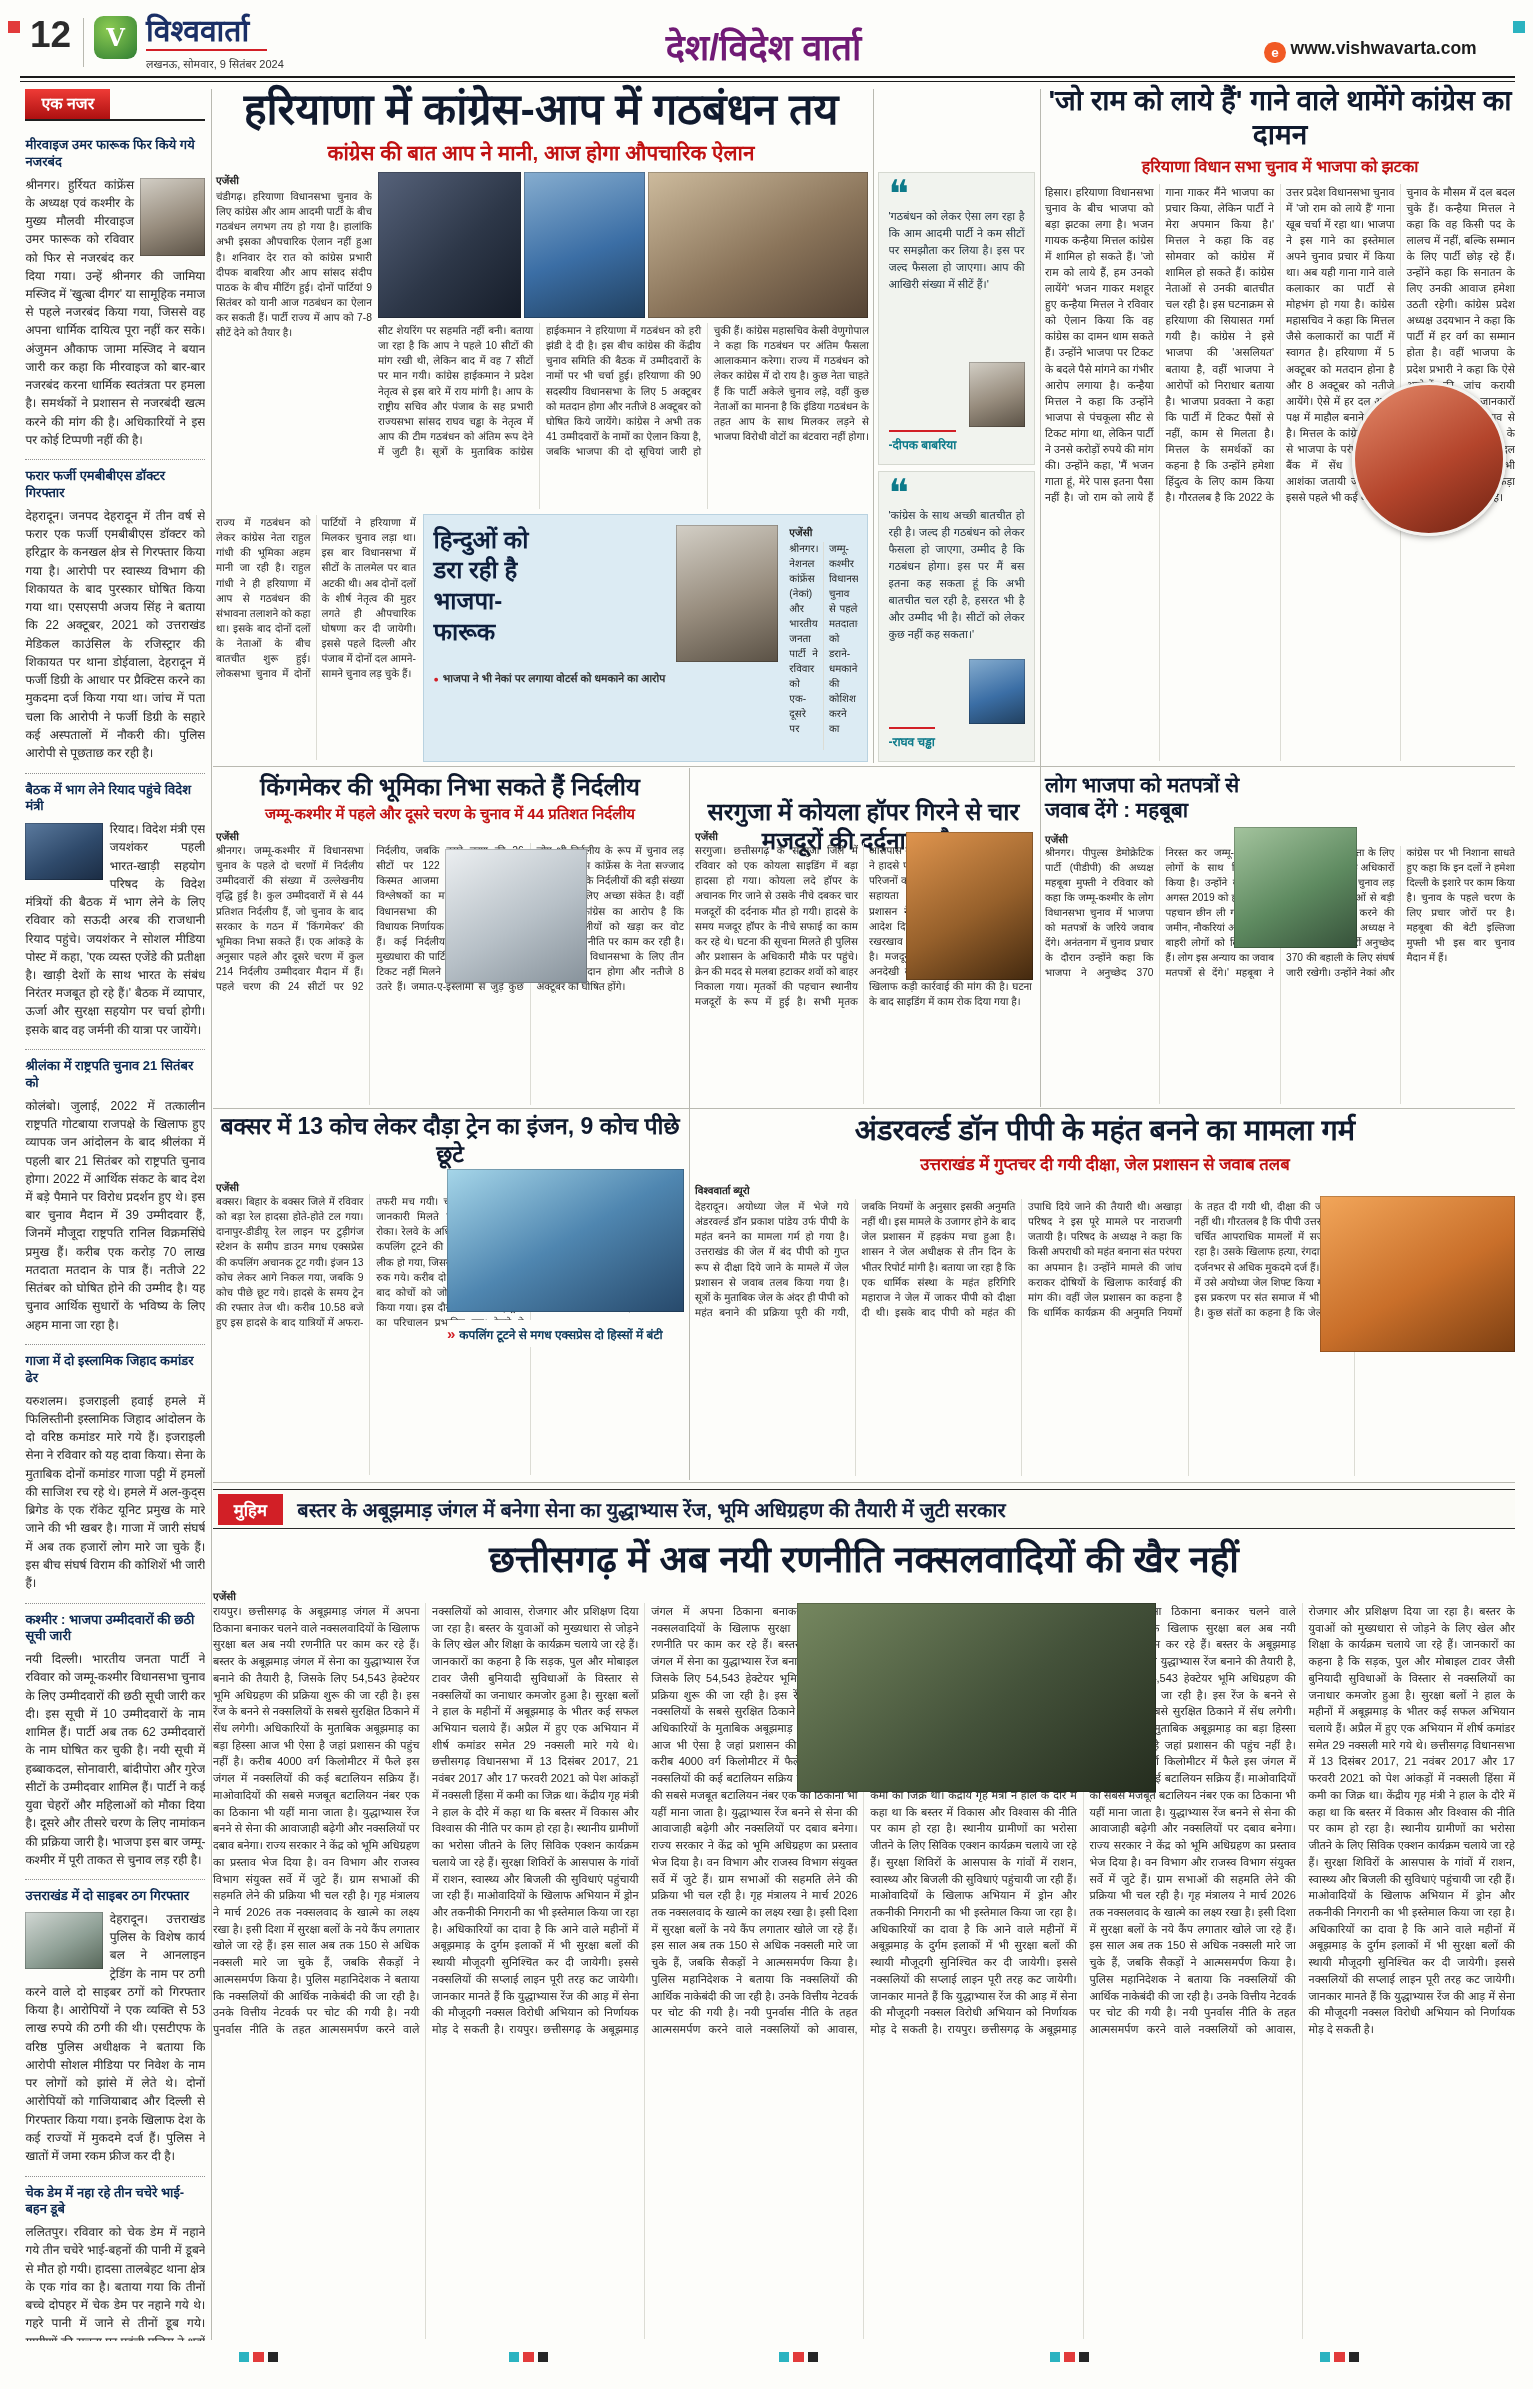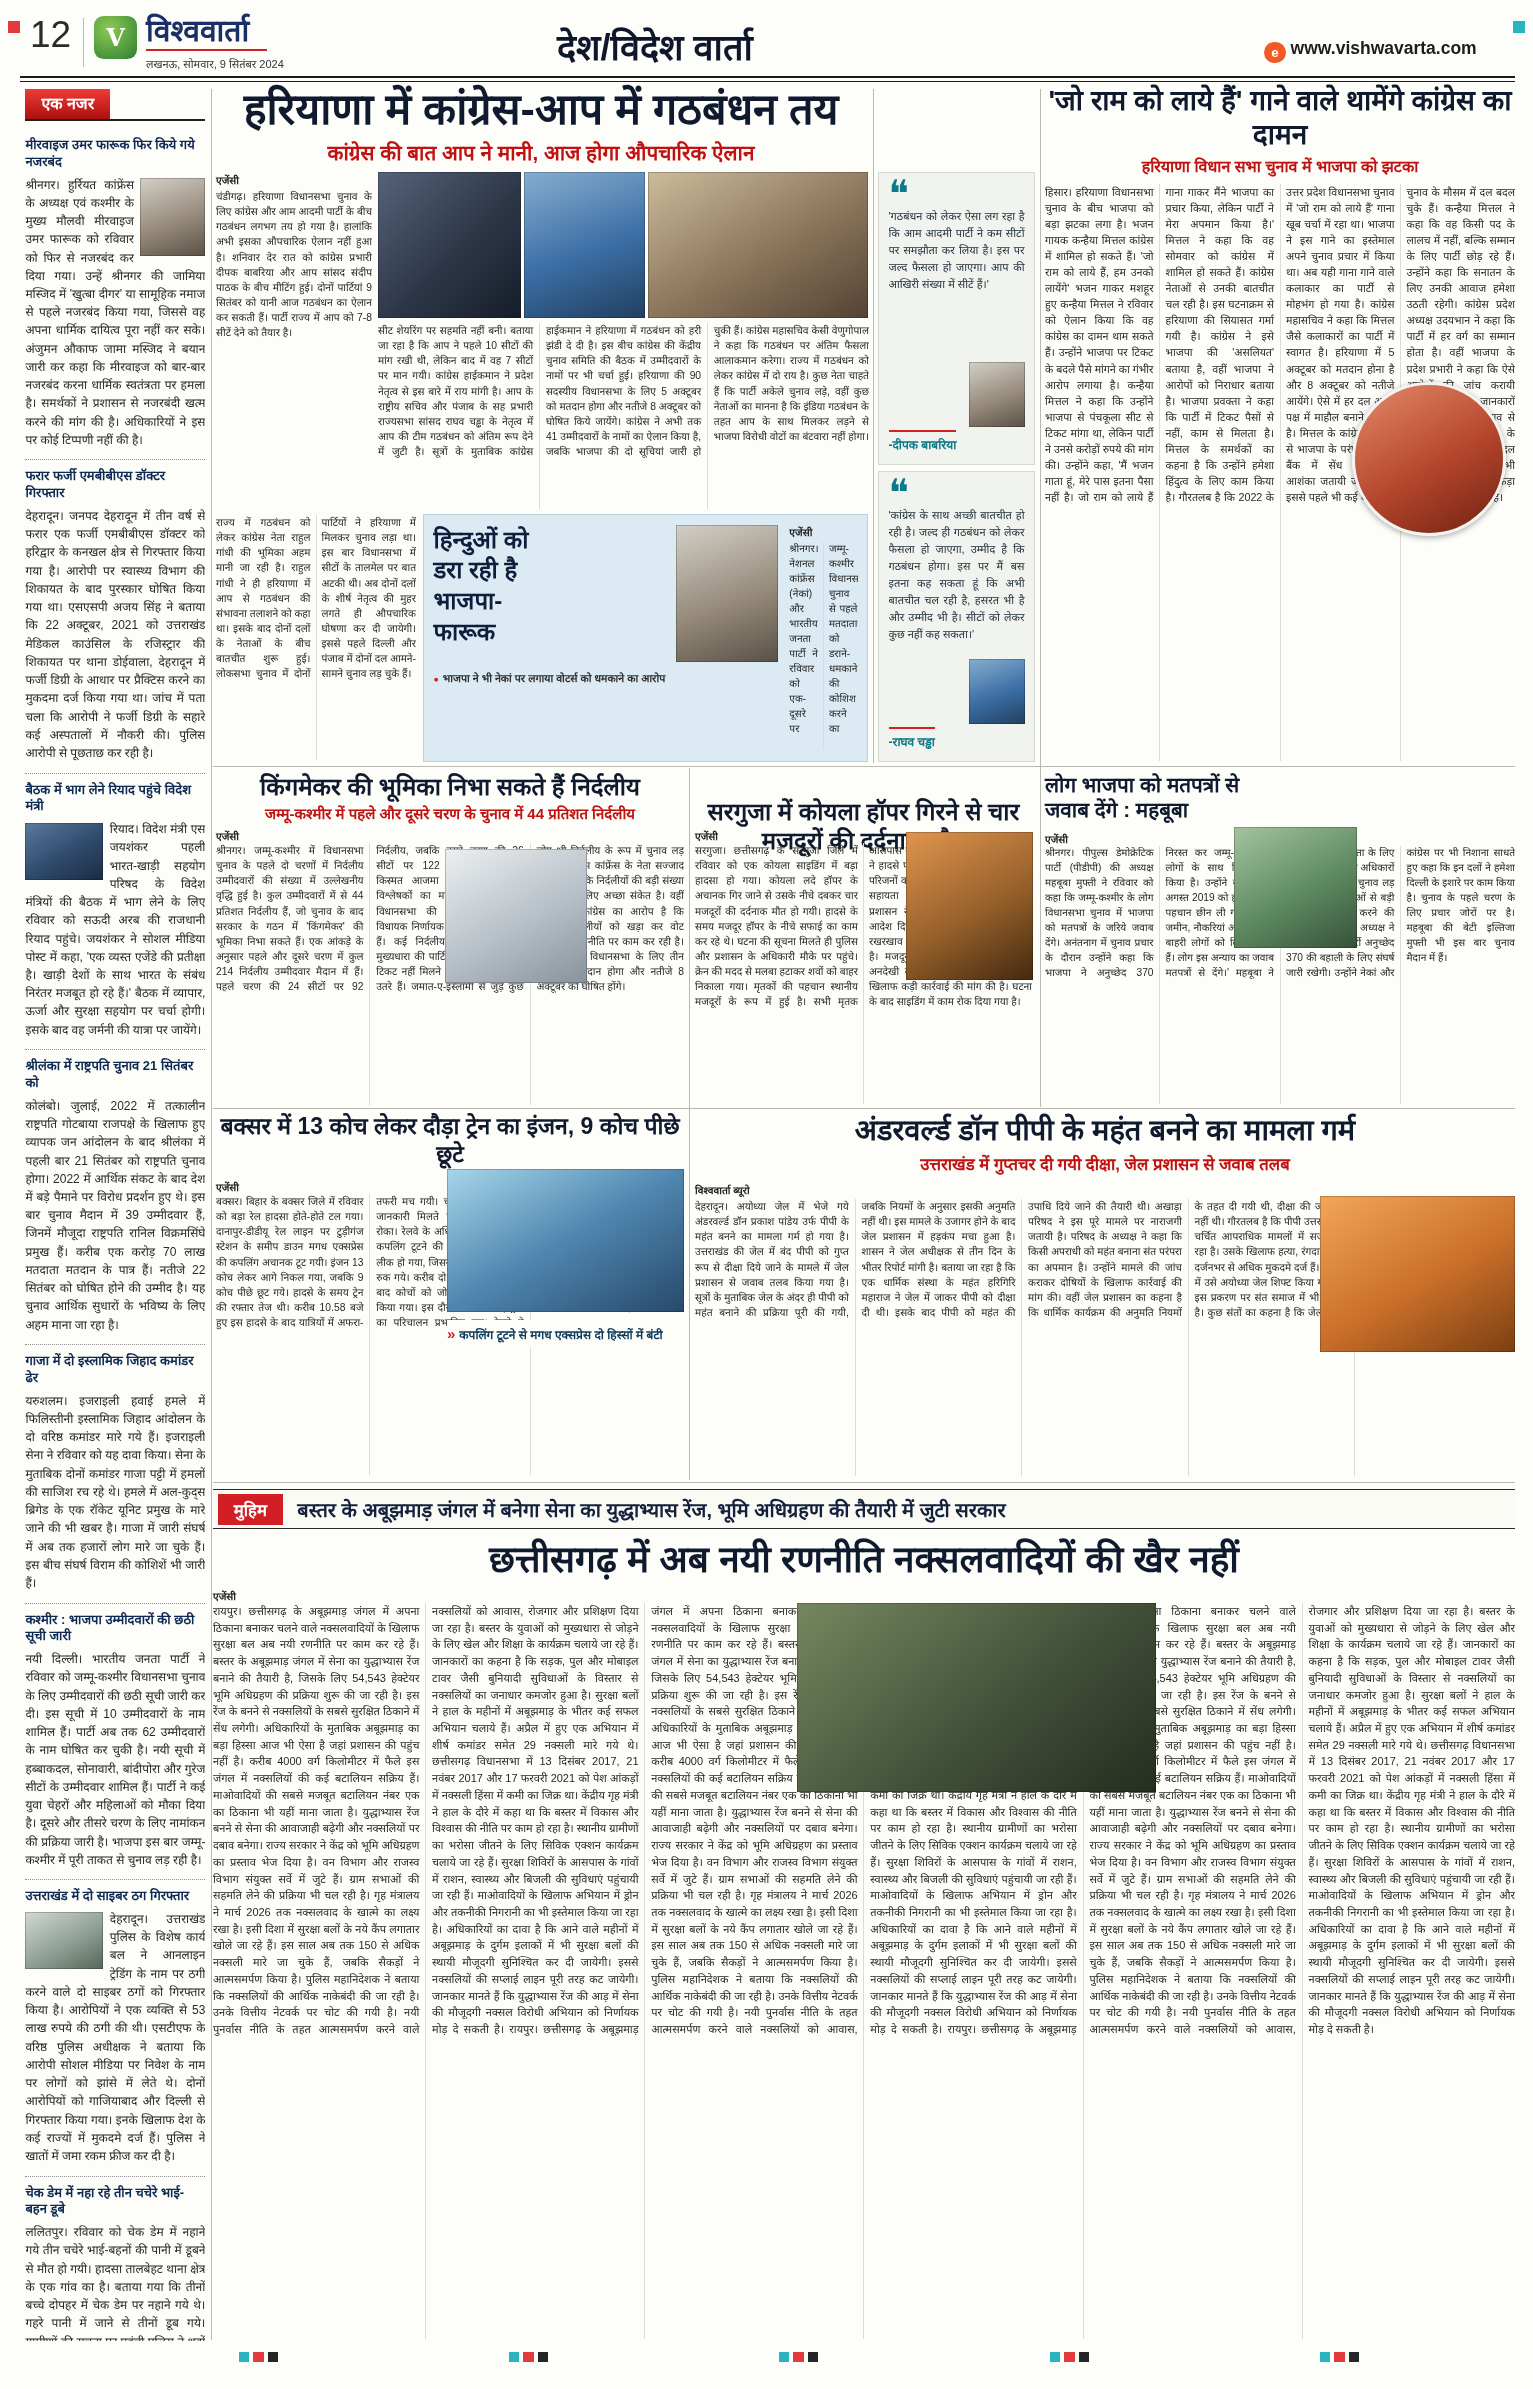--- a/index.html
+++ b/index.html
@@ -27,25 +27,25 @@
 .ph-portrait{background:linear-gradient(160deg,#d3cfc6,#978c7d 55%,#5a5145)}
 .ph-navy{background:linear-gradient(150deg,#5b7a9e,#2f4a6b 55%,#1b2c43)}
 .ph-steel{background:linear-gradient(150deg,#d2d8d4,#8fa096 55%,#566658)}
 .ph-vote{background:linear-gradient(150deg,#eceff1,#b7c0c7 55%,#87929b)}
 .ph-coal{background:linear-gradient(150deg,#e0954e,#96602b 55%,#43290f)}
 .ph-green{background:linear-gradient(150deg,#a4c49e,#5e8a60 55%,#36513a)}
 .ph-train{background:linear-gradient(150deg,#a6d6e9,#4f86b0 50%,#27496b)}
 .ph-saffron{background:linear-gradient(150deg,#f2a65a,#c96f2a 55%,#7c3f12)}
 .ph-camo{background:linear-gradient(140deg,#75875f,#44523a 55%,#252d1f)}
 .ph-red{background:linear-gradient(150deg,#e58a6a,#b4452c 55%,#6e2212)}
-.pgnum{font-size:37px;font-weight:normal;color:#2b2b2b}
+.pgnum{font-size:37px;font-weight:bold;color:#2b2b2b}
 .logo{width:43px;height:43px;border-radius:9.5px;background:radial-gradient(circle at 35% 30%,#8ccb52,#2e7d32);color:#fff;font-weight:bold;display:flex;align-items:center;justify-content:center;font-size:24px;font-family:"DejaVu Serif",serif}
 .masthead{font-size:30px;font-weight:bold;color:#1a2f66;line-height:1}
 .edition{font-size:11px;color:#333;padding-top:2.4px}
-.section-title{font-size:36px;font-weight:bold;color:#0f172a;text-align:left}
+.section-title{font-size:36px;font-weight:bold;color:#701a75;text-align:center}
 .website{font-size:17.5px;font-weight:bold;color:#1d1d1d;text-align:center}
 .eicon{display:inline-flex;width:21.5px;height:21.5px;border-radius:50%;background:#f15a24;color:#fff;align-items:center;justify-content:center;font-size:13.5px;margin-right:4.8px;vertical-align:-3.2px}
 .sidebar{overflow:hidden}
 .ek-header{border-bottom:2.4px solid #1f1f1f;margin-bottom:8px}
 .ek-badge{display:inline-block;background:linear-gradient(180deg,#ef3b36,#ad1010);color:#fff;font-weight:bold;font-size:16px;padding:3.2px 16px 4.8px}
 .ek-item{padding:8px 0 10.3px;border-bottom:1.6px dotted #8f8f8f;overflow:hidden}
 .ek-title{font-weight:bold;font-size:13px;line-height:1.3;color:#0e2a52;margin-bottom:4.8px}
 .ek-body{font-size:12px;line-height:1.52;text-align:justify;color:#282828}
 .ek-img{float:right;width:65px;height:78px;margin:2.4px 0 4px 6.4px}
 .ek-img.fl{float:left;width:78px;height:57px;margin:2.4px 6.4px 4px 0}

